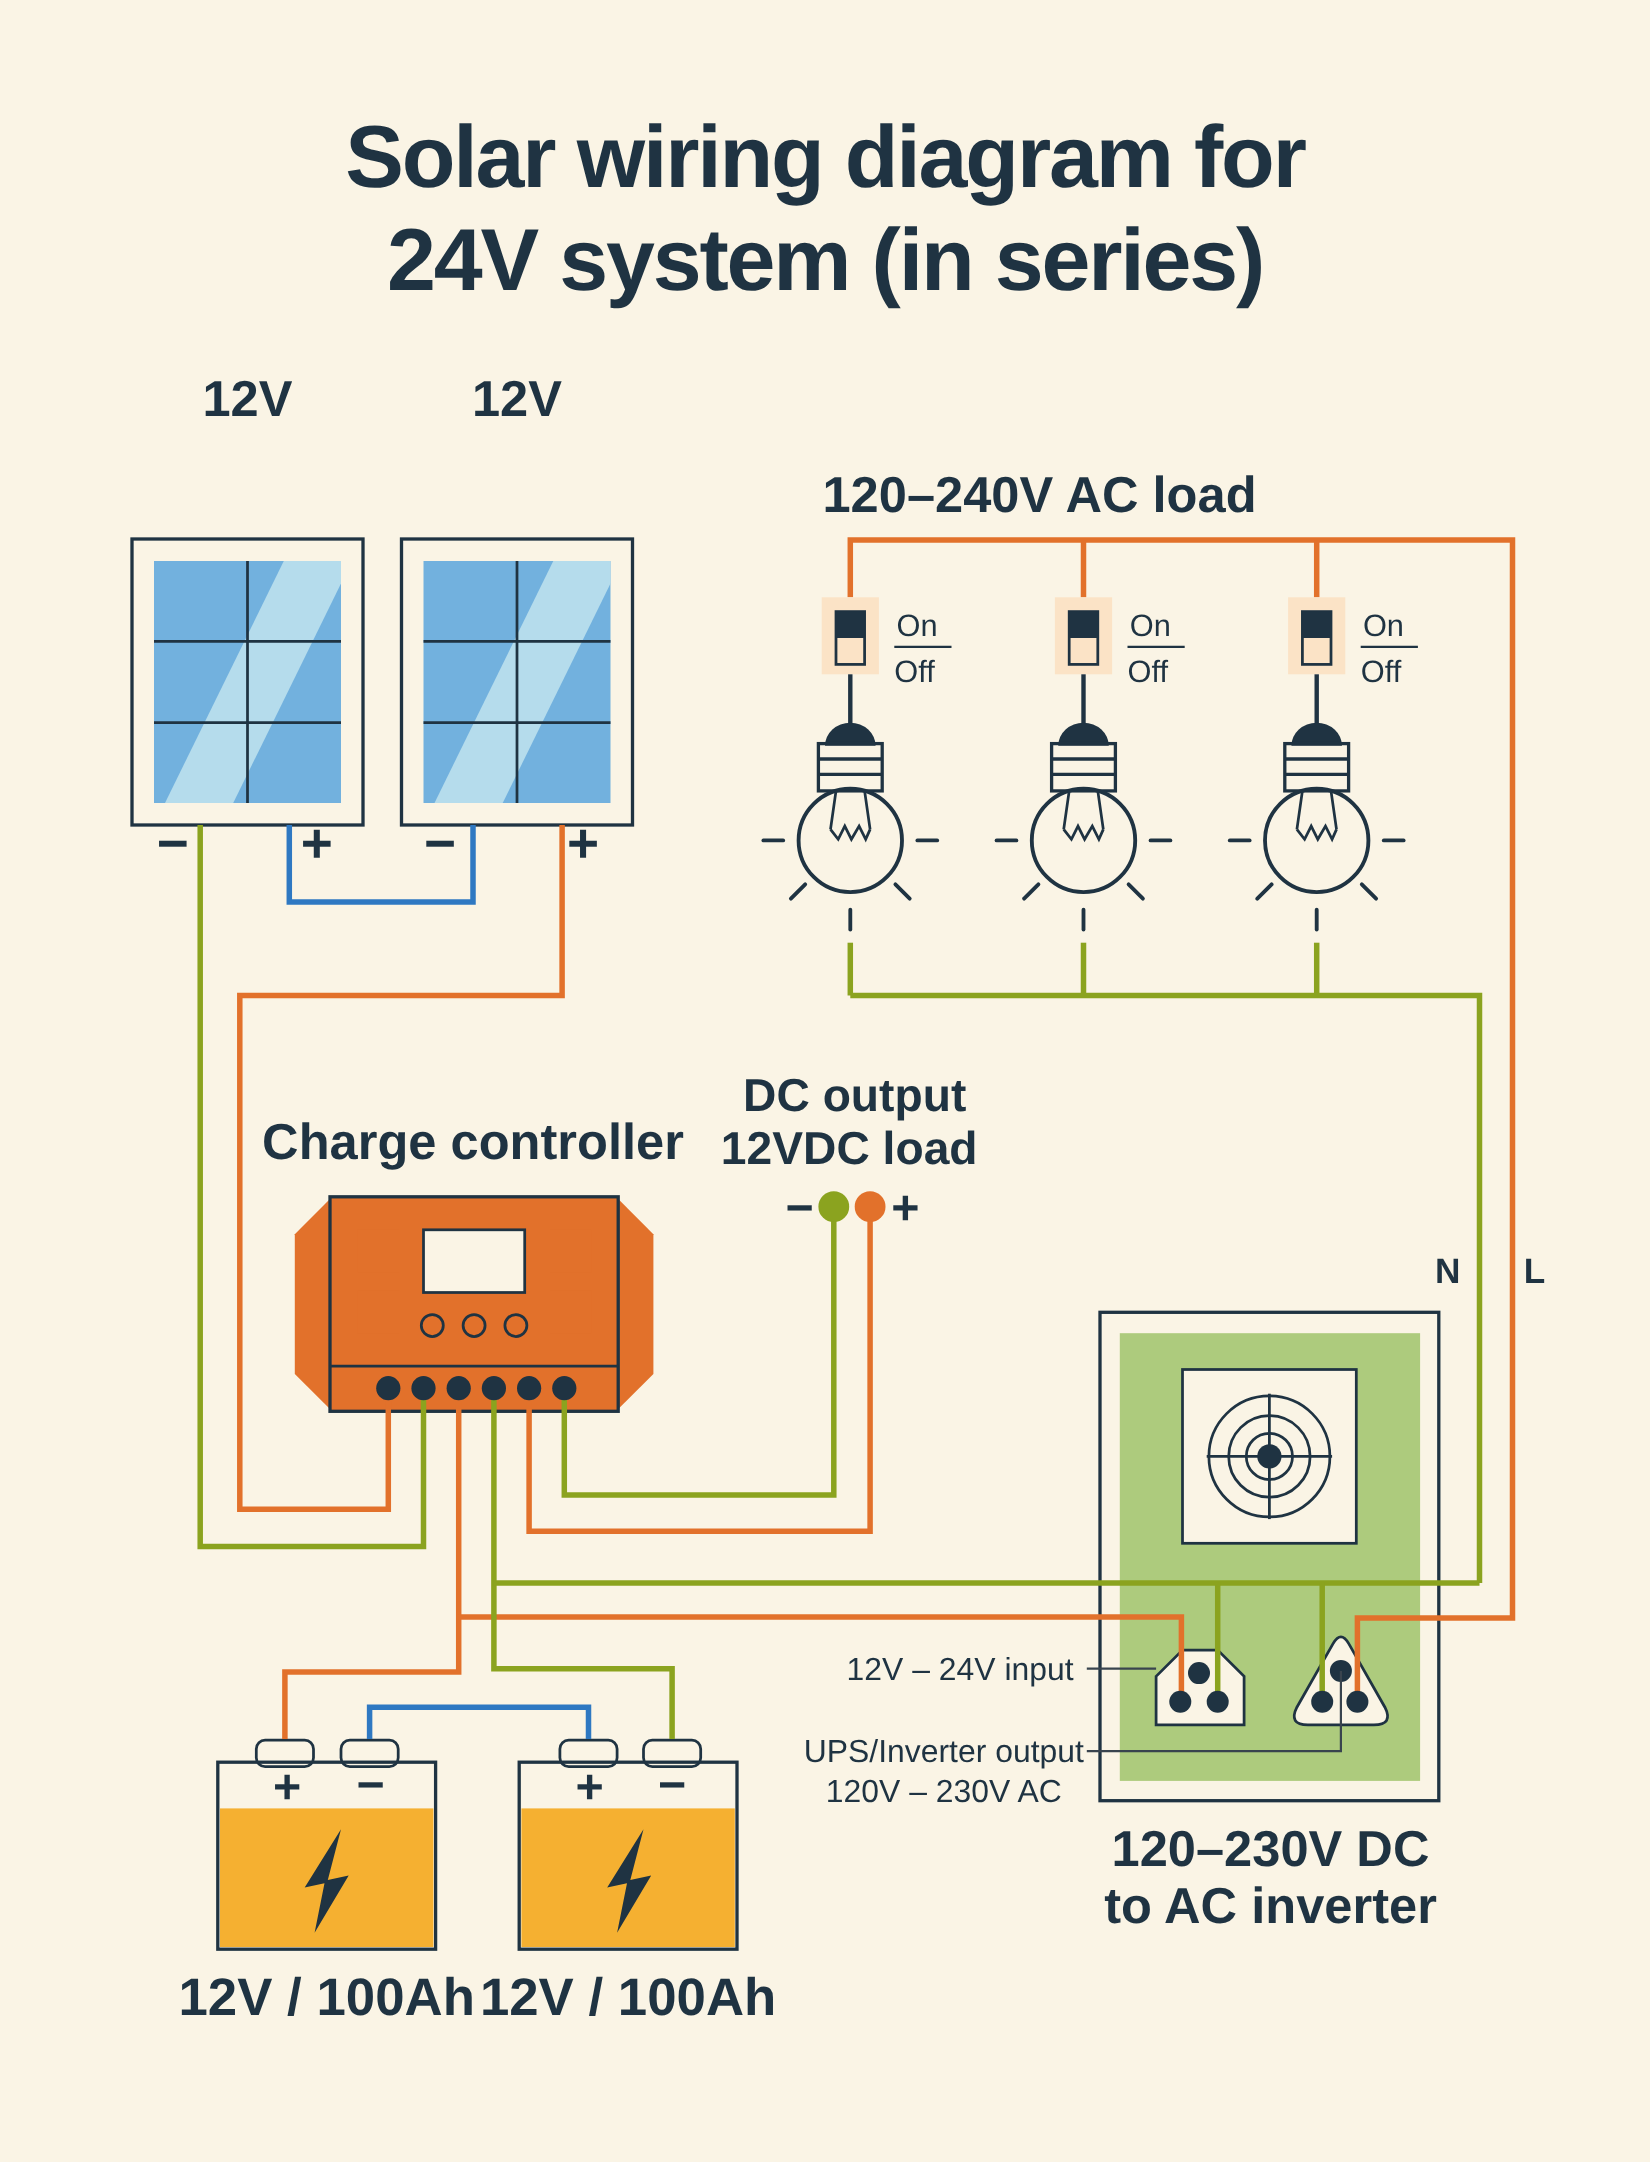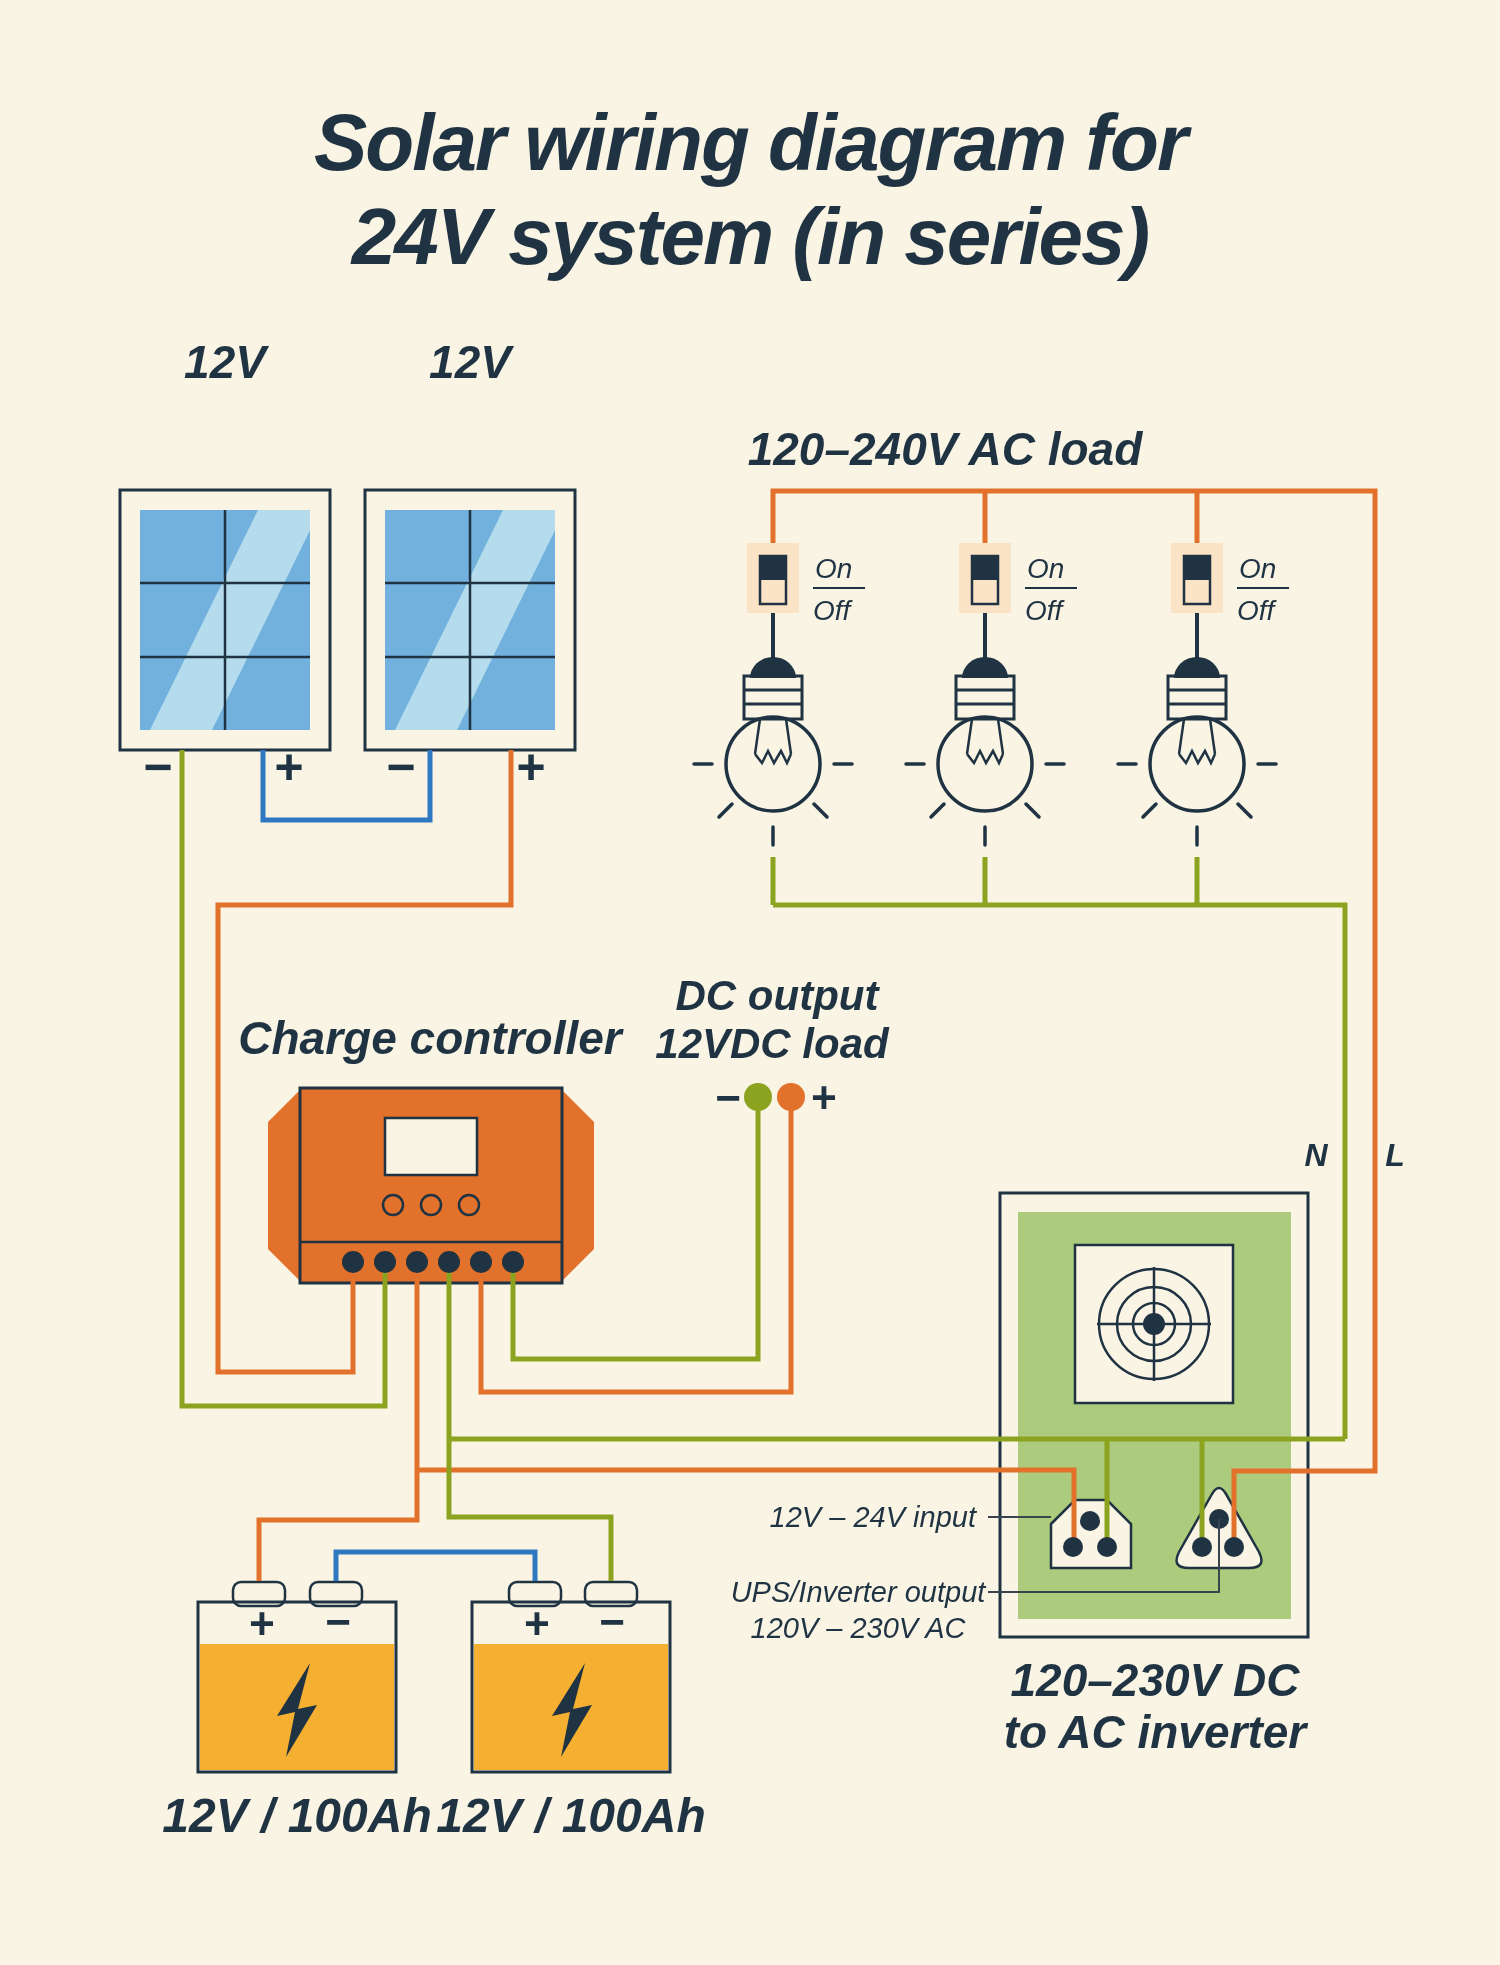--- a/index.html
+++ b/index.html
@@ -1,16 +1,16 @@
 <!DOCTYPE html>
 <html style="--background: #faf4e5; --navy: #1f3342; --orange: #e2712b; --olive: #8ba31f; --blue: #2e78c2; --panel-blue: #72b1de; --panel-light: #b5dcec; --battery-yellow: #f5b031; --battery-face: #fffdf4; --inverter-green: #adcb7d; --switch-peach: #fbe3c6; --screw-blue: #2e6fc4; --pointer: #39444e; --panel-face: #fcf7ea;"><head>
 <meta charset="utf-8">
 <style>
   html,body{margin:0;padding:0;background:var(--background,#faf4e5);}
-  .page{width:1500px;height:1965px;position:relative;font-style:italic;}
+  .page{width:1500px;height:1965px;position:relative;}
   svg{display:block;}
   text{font-family:"Liberation Sans",sans-serif;fill:var(--navy,#1f3342);}
   .t-title{font-size:80px;font-weight:bold;letter-spacing:-2px;}
   .t-h1{font-size:46px;font-weight:bold;}
   .t-h2{font-size:42px;font-weight:bold;}
   .t-sign{font-size:50px;font-weight:bold;}
   .t-sign-sm{font-size:44px;font-weight:bold;}
   .t-onoff{font-size:28px;}
   .t-nl{font-size:32px;font-weight:bold;}
   .t-small{font-size:29px;}

